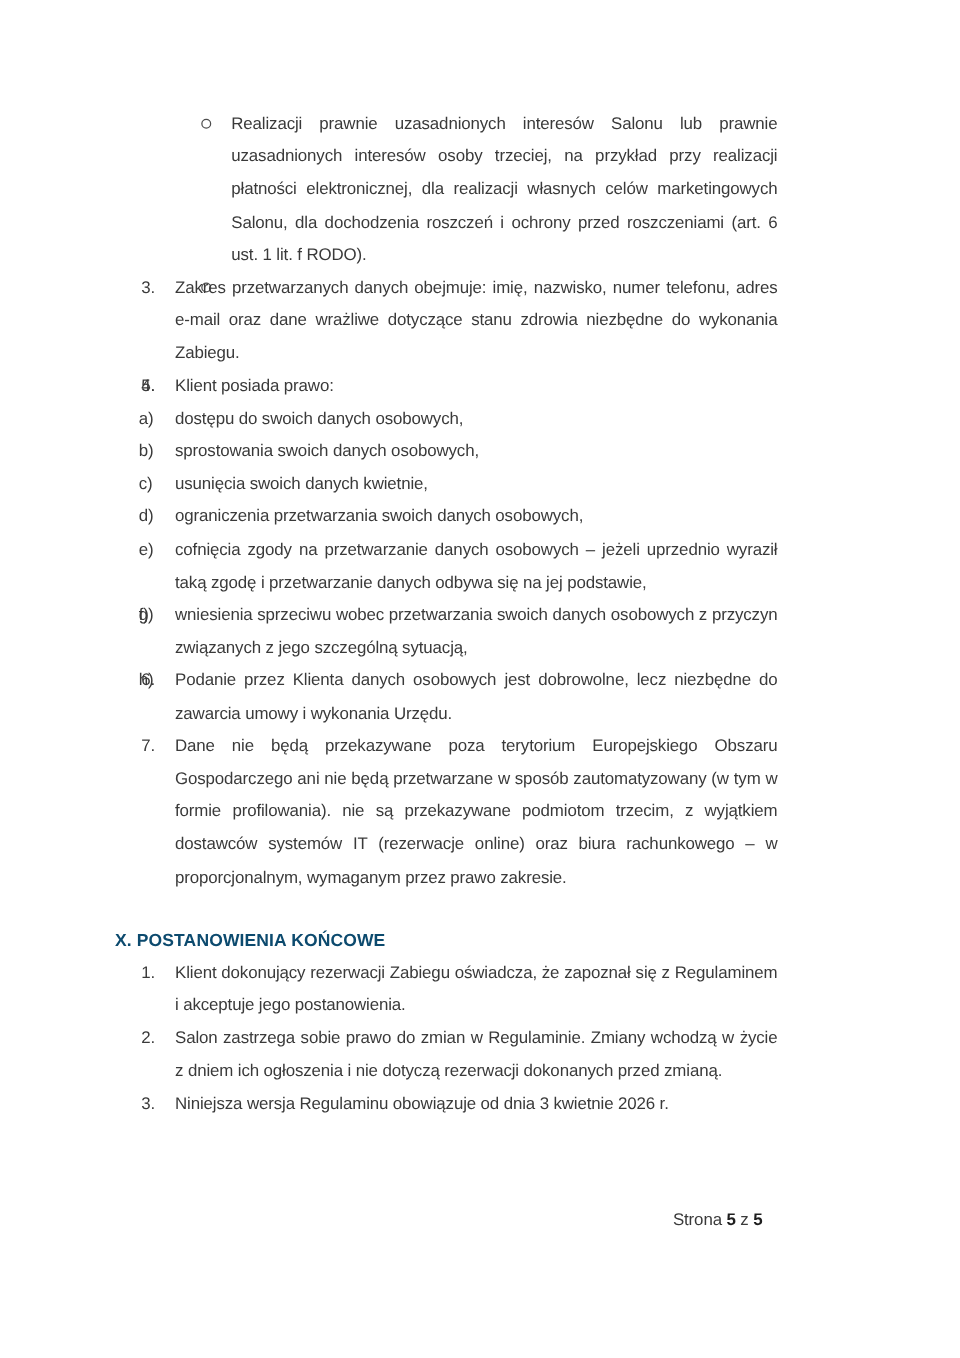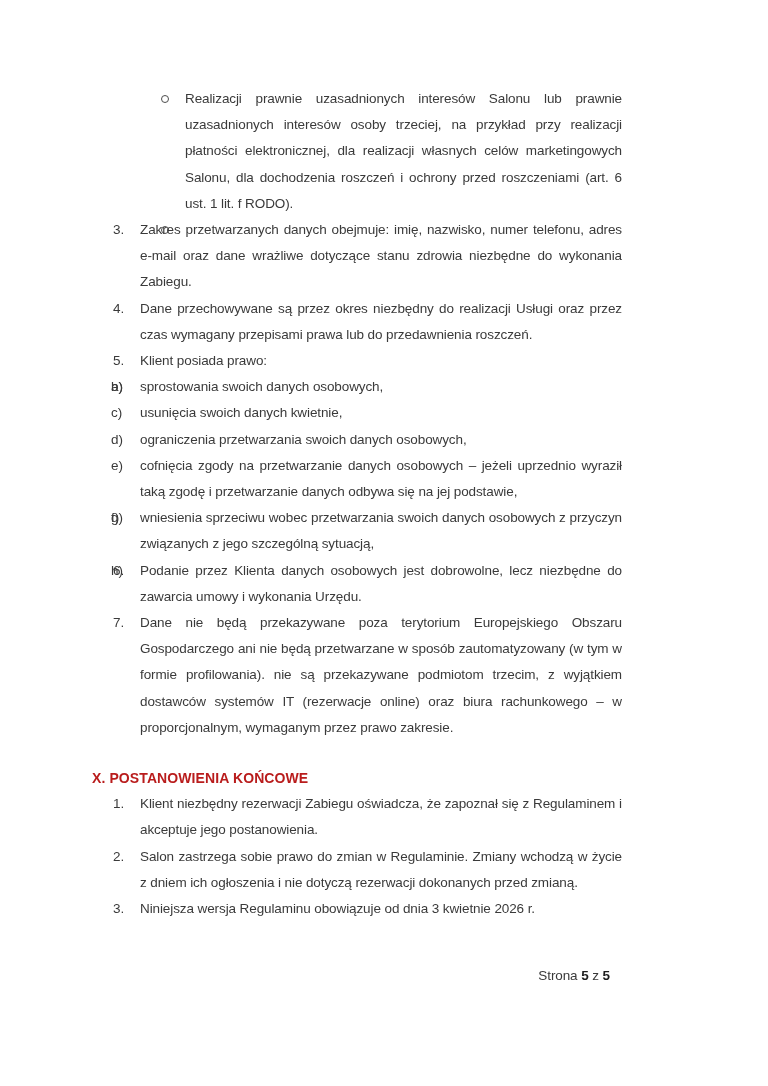--- a/index.html
+++ b/index.html
@@ -64,21 +64,21 @@
   }
   li.letter-item > .letter-marker {
     position: absolute;
     left: 64px;
     top: 0;
   }
   .section-heading {
     margin: 24px 0 0 0;
     font-size: 14px;
     font-weight: 700;
-    color: #b91c1c;
+    color: #0c4a6e;
     letter-spacing: 0.1px;
     text-align: left;
   }
   .page-footer {
     position: absolute;
     top: 963px;
     right: 90px;
     font-size: 13.5px;
     color: #3a3a3a;
     white-space: nowrap;
@@ -105,28 +105,28 @@
         </li>
       </ul>
 
       <ol>
         <li class="num-item">
           <span class="num-marker">3.</span>
           <span>Zakres przetwarzanych danych obejmuje: imię, nazwisko, numer telefonu, adres e-mail oraz dane wrażliwe dotyczące stanu zdrowia niezbędne do wykonania Zabiegu.</span>
         </li>
         <li class="num-item">
           <span class="num-marker">4.</span>
-          <span>Dane przechowywane są przez okres niezbędny do realizacji Usługi oraz przez czas wymagany przepisami prawa lub do przedawnienia roszczeń.</span>
         </li>
         <li class="num-item">
           <span class="num-marker">5.</span>
           <span>Klient posiada prawo:</span>
           <ol style="margin-left:-93px;">
             <li class="letter-item">
               <span class="letter-marker">a)</span>
+              <span>dostępu do swoich danych osobowych,</span>
             </li>
             <li class="letter-item">
               <span class="letter-marker">b)</span>
               <span>sprostowania swoich danych osobowych,</span>
             </li>
             <li class="letter-item">
               <span class="letter-marker">c)</span>
               <span>usunięcia swoich danych kwietnie,</span>
             </li>
             <li class="letter-item">
@@ -158,21 +158,21 @@
           <span>Dane nie będą przekazywane poza terytorium Europejskiego Obszaru Gospodarczego ani nie będą przetwarzane w sposób zautomatyzowany (w tym w formie profilowania). nie są przekazywane podmiotom trzecim, z wyjątkiem dostawców systemów IT (rezerwacje online) oraz biura rachunkowego – w proporcjonalnym, wymaganym przez prawo zakresie.</span>
         </li>
       </ol>
     </section>
 
     <section>
       <h2 class="section-heading">X. POSTANOWIENIA KOŃCOWE</h2>
       <ol>
         <li class="num-item">
           <span class="num-marker">1.</span>
-          <span>Klient niezbędny rezerwacji Zabiegu oświadcza, że zapoznał się z Regulaminem i akceptuje jego postanowienia.</span>
+          <span>Klient dokonujący rezerwacji Zabiegu oświadcza, że zapoznał się z Regulaminem i akceptuje jego postanowienia.</span>
         </li>
         <li class="num-item">
           <span class="num-marker">2.</span>
           <span>Salon zastrzega sobie prawo do zmian w Regulaminie. Zmiany wchodzą w życie z dniem ich ogłoszenia i nie dotyczą rezerwacji dokonanych przed zmianą.</span>
         </li>
         <li class="num-item">
           <span class="num-marker">3.</span>
           <span>Niniejsza wersja Regulaminu obowiązuje od dnia 3 kwietnie 2026 r.</span>
         </li>
       </ol>

